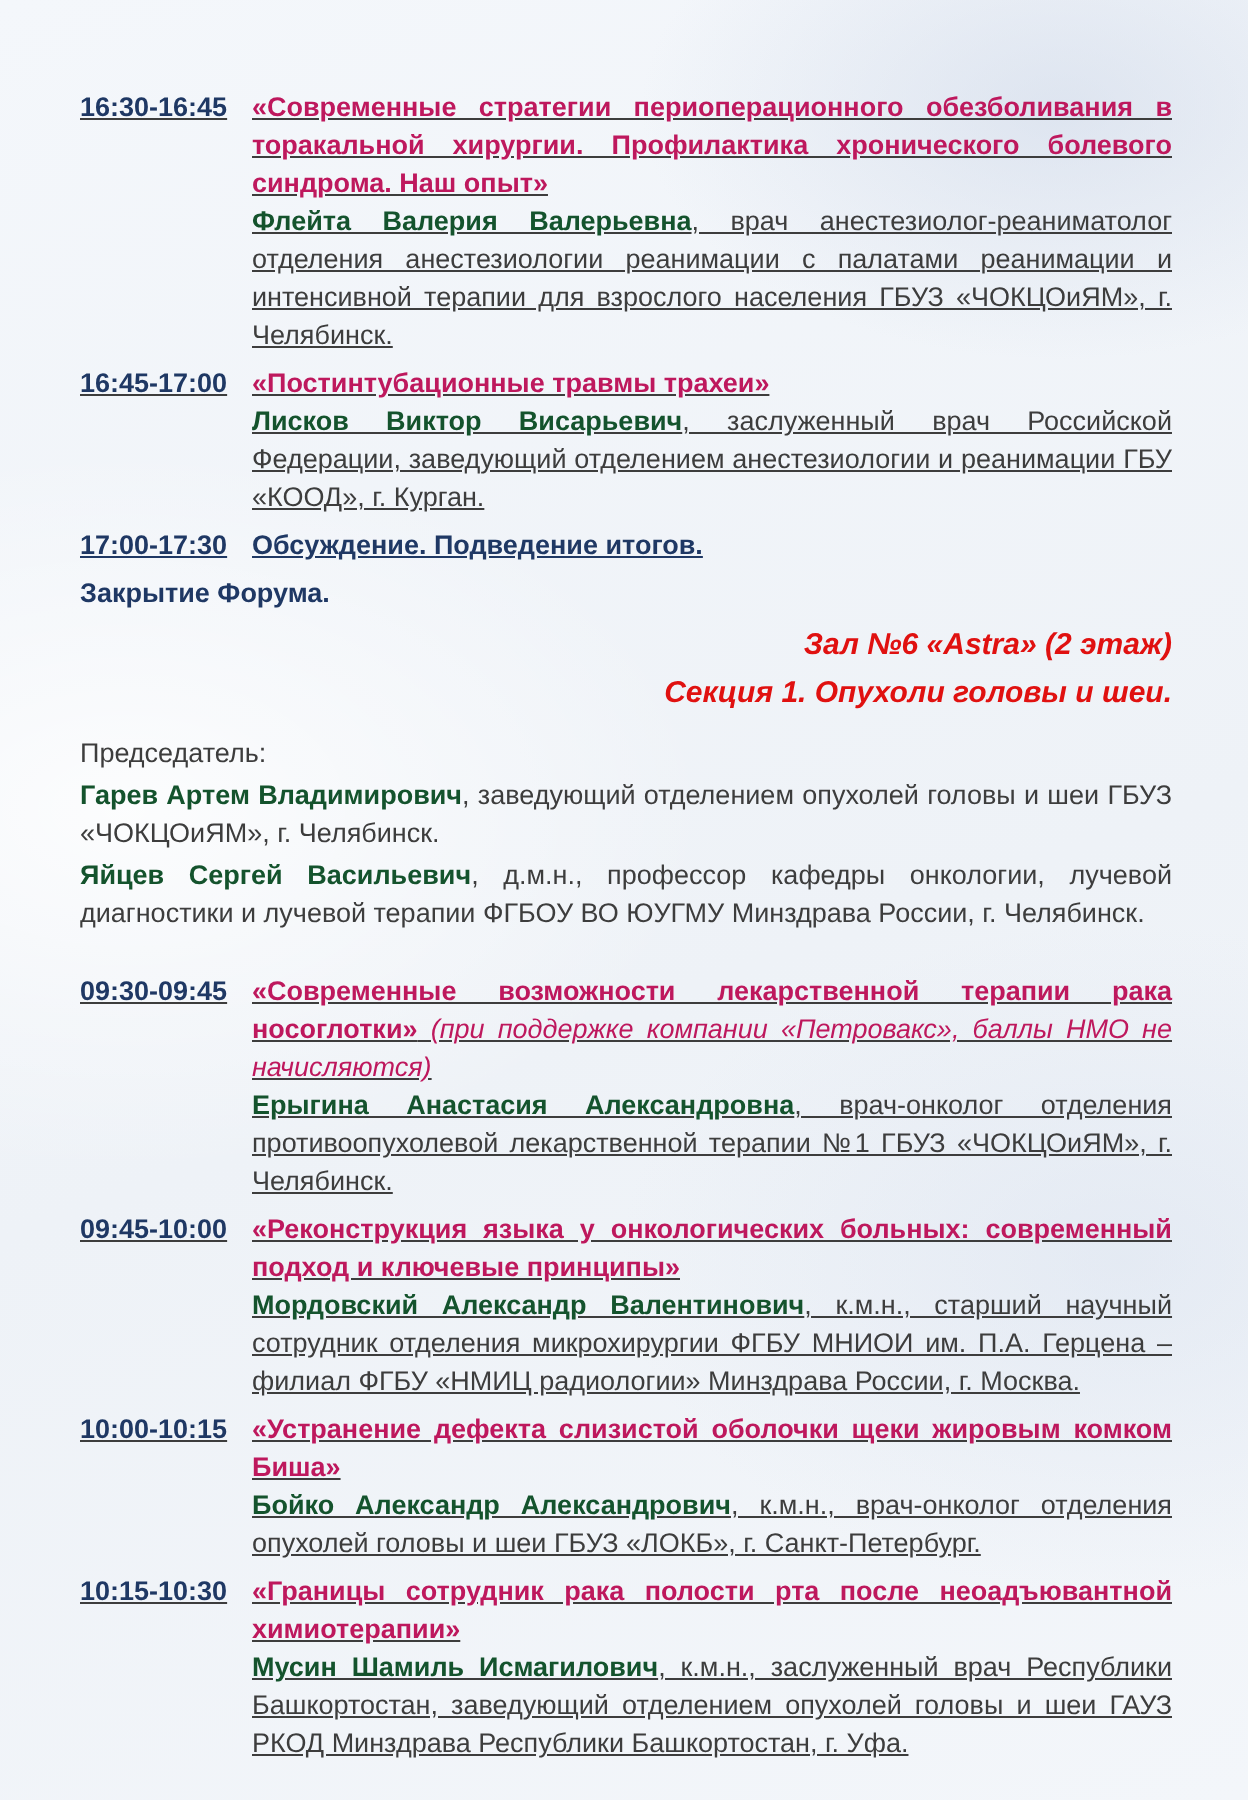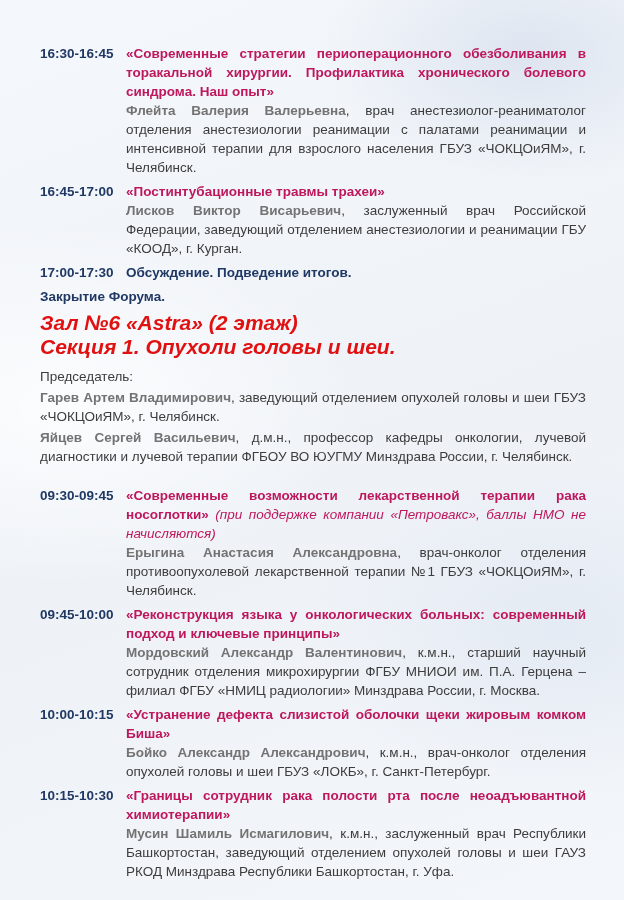--- a/index.html
+++ b/index.html
@@ -18,36 +18,36 @@
       radial-gradient(ellipse 420px 260px at 10% 45%, rgba(255,255,255,0.8), rgba(255,255,255,0) 70%),
       radial-gradient(ellipse 360px 240px at 90% 70%, rgba(210,220,236,0.4), rgba(210,220,236,0) 70%),
       linear-gradient(160deg, #f4f7fb 0%, #eef2f7 55%, #f3f6fa 100%);
   }
   .page {
     position: relative;
     padding: 44px 38px 0 40px;
     font-size: 13.5px;
     line-height: 19px;
   }
-  .sched-item { display: flex; margin-bottom: 5px; }
+  .sched-item { display: flex; margin-bottom: 5px; text-decoration: underline; }
   .time-cell {
     flex: 0 0 86px; width: 86px;
     font-weight: 700; color: #1f3864;
     white-space: nowrap;
   }
   .item-body { flex: 1; min-width: 0; }
   .item-title { color: #be185d; font-weight: 700; text-align: justify; }
   .title-note { font-weight: 400; font-style: italic; }
   .speaker-par { text-align: justify; color: #3d3d3d; }
-  .speaker-name { font-weight: 700; color: #737373; }
+  .speaker-name { font-weight: 700; color: #14532d; }
   .navy-line { font-weight: 700; color: #1f3864; margin-bottom: 5px; }
   .red-heading {
-    text-align: left; color: #e01110;
+    text-align: right; color: #e01110;
     font-weight: 700; font-style: italic;
-    font-size: 21px; line-height: 24px;
+    font-size: 15px; line-height: 24px;
   }
   .headings-block { margin: 5px 0 8px 0; }
   .chair-label { margin-bottom: 2px; }
   .chair-entry { text-align: justify; margin-bottom: 2px; }
   .chairman-block { margin-bottom: 20px; }
 </style>
 </head>
 <body>
 
 <div class="watermark"></div>

